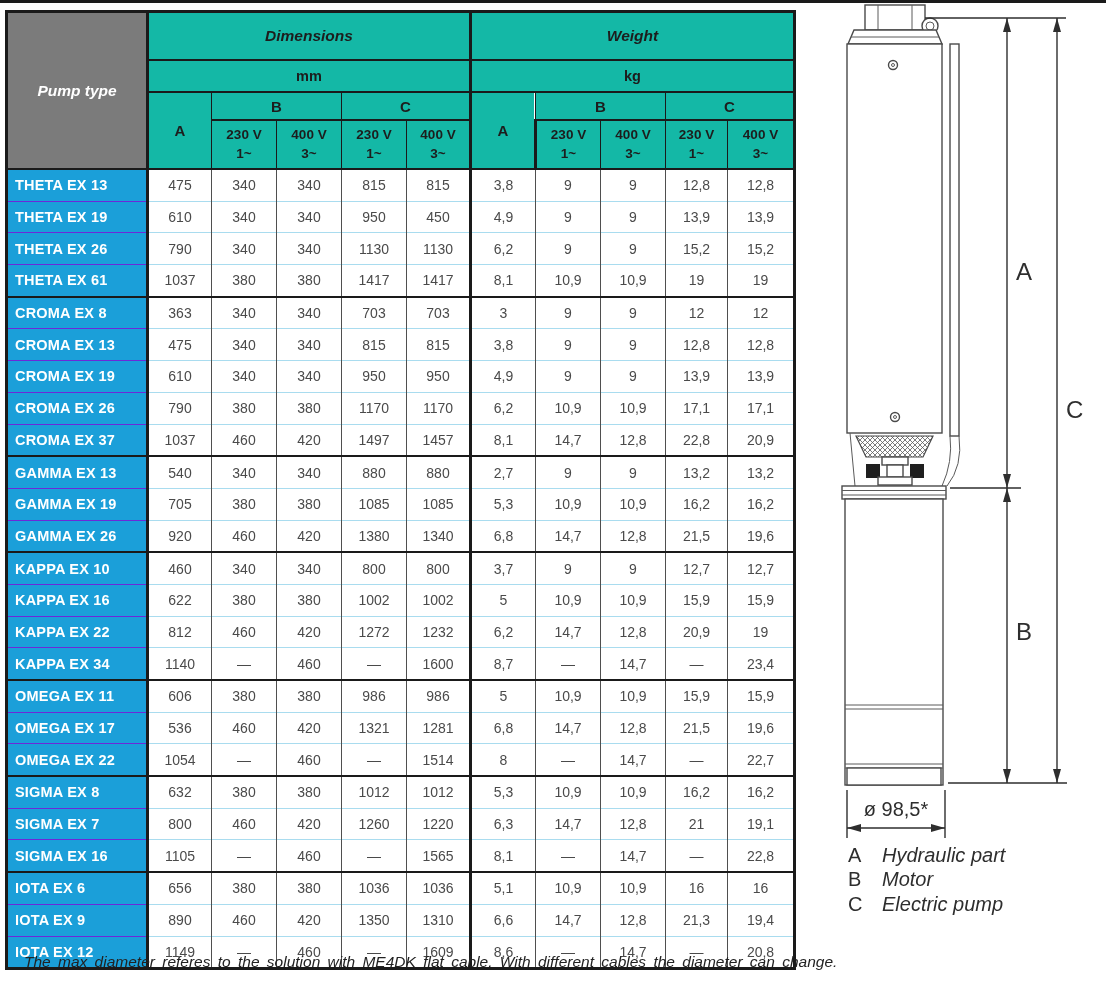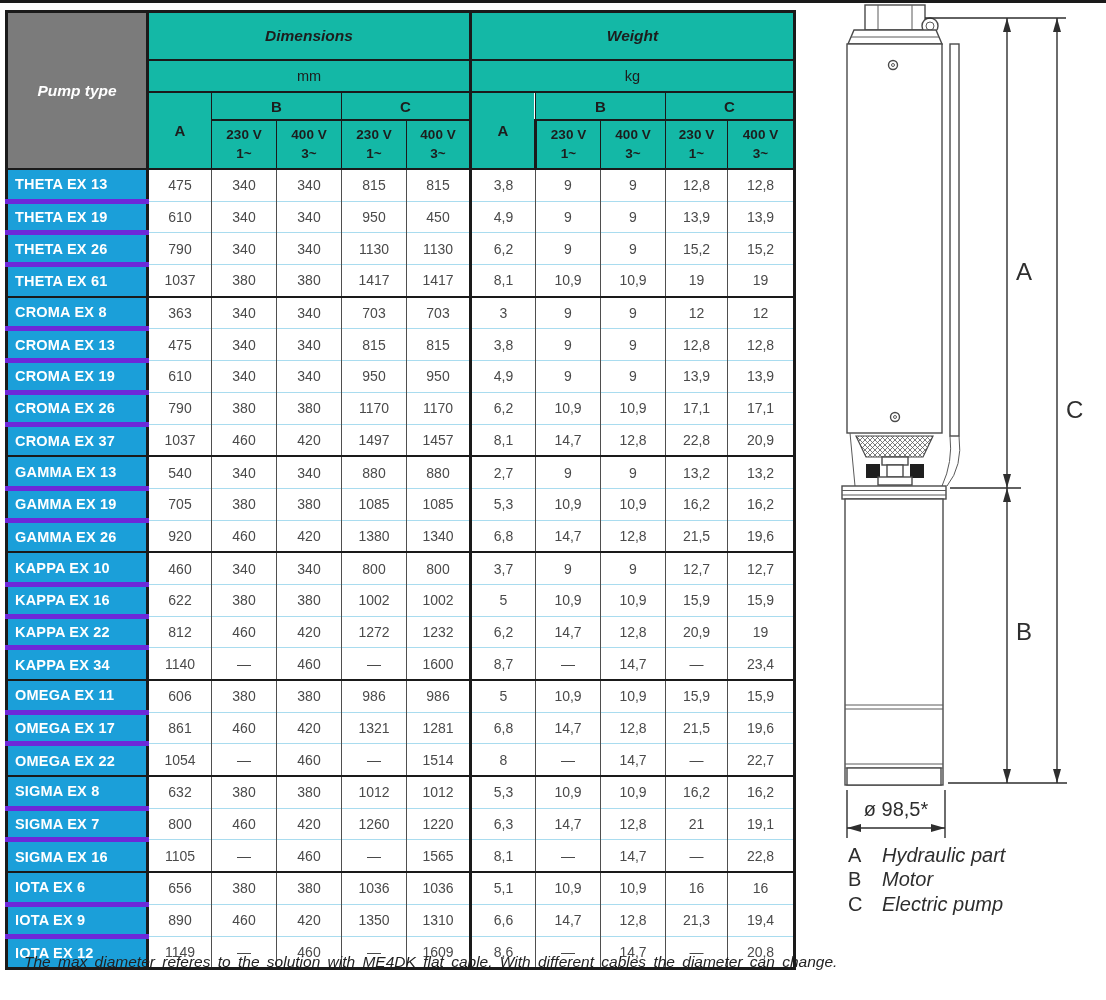--- a/index.html
+++ b/index.html
@@ -13,32 +13,32 @@
   .table-wrap{position:absolute;left:5px;top:10px;width:788px;}
   table{border-collapse:collapse;table-layout:fixed;width:788px;border:3px solid #1a1a1a;}
   th,td{padding:0;margin:0;overflow:hidden;white-space:nowrap;}
 
   thead th{color:#1d1d1d;text-align:center;vertical-align:middle;background:#14b8a6;}
   th.pump-type{
     background:var(--header-gray,#7b7b7b);color:#fff;font-style:italic;font-weight:bold;
     font-size:15.5px;border-right:3px solid #1a1a1a;
   }
   tr.h1 th{height:46px;font-style:italic;font-weight:bold;font-size:15.5px;border-bottom:2px solid #1a1a1a;}
-  tr.h2 th{height:30px;font-weight:normal;font-size:14.5px;border-bottom:2px solid #1a1a1a;}
+  tr.h2 th{height:30px;font-weight:bold;font-size:14.5px;border-bottom:2px solid #1a1a1a;}
   tr.h3 th{height:26px;font-weight:bold;font-size:15px;}
   tr.h3 th.bc{border-bottom:2px solid #1a1a1a;}
   tr.h4 th{height:47px;font-weight:bold;font-size:13.5px;line-height:1.35;margin-top:46px;}
   th.colA{font-size:16px;font-weight:bold;}
   .vsep{border-left:1px solid #1a1a1a;}
   .heavy-left{border-left:3px solid #1a1a1a !important;}
 
   tbody th.row-label{
     background:var(--accent-blue,#1b9fd9);color:#fff;font-weight:bold;font-size:14.5px;
     text-align:left;padding-left:7px;letter-spacing:.2px;
-    border-right:3px solid #1a1a1a;border-top:5px solid #6d28d9;
+    border-right:3px solid #1a1a1a;border-top:1px solid #6d28d9;
   }
   tbody td.val{
     height:30.7px;text-align:center;font-size:14px;color:#4a4a4a;
     border-left:1px solid #4f4f4f;border-top:1px solid var(--grid-light,#a9dcef);
   }
   tbody tr{height:30.7px;}
   tbody tr.group-start td,tbody tr.group-start th{border-top:2px solid #1a1a1a;}
 
   
   .footnote{
@@ -341,21 +341,21 @@
     <td class="val">986</td>
     <td class="val heavy-left">5</td>
     <td class="val">10,9</td>
     <td class="val">10,9</td>
     <td class="val">15,9</td>
     <td class="val">15,9</td>
   </tr>
 
   <tr>
     <th class="row-label">OMEGA EX 17</th>
-    <td class="val">861</td>
+    <td class="val">536</td>
     <td class="val">460</td>
     <td class="val">420</td>
     <td class="val">1321</td>
     <td class="val">1281</td>
     <td class="val heavy-left">6,8</td>
     <td class="val">14,7</td>
     <td class="val">12,8</td>
     <td class="val">21,5</td>
     <td class="val">19,6</td>
   </tr>

